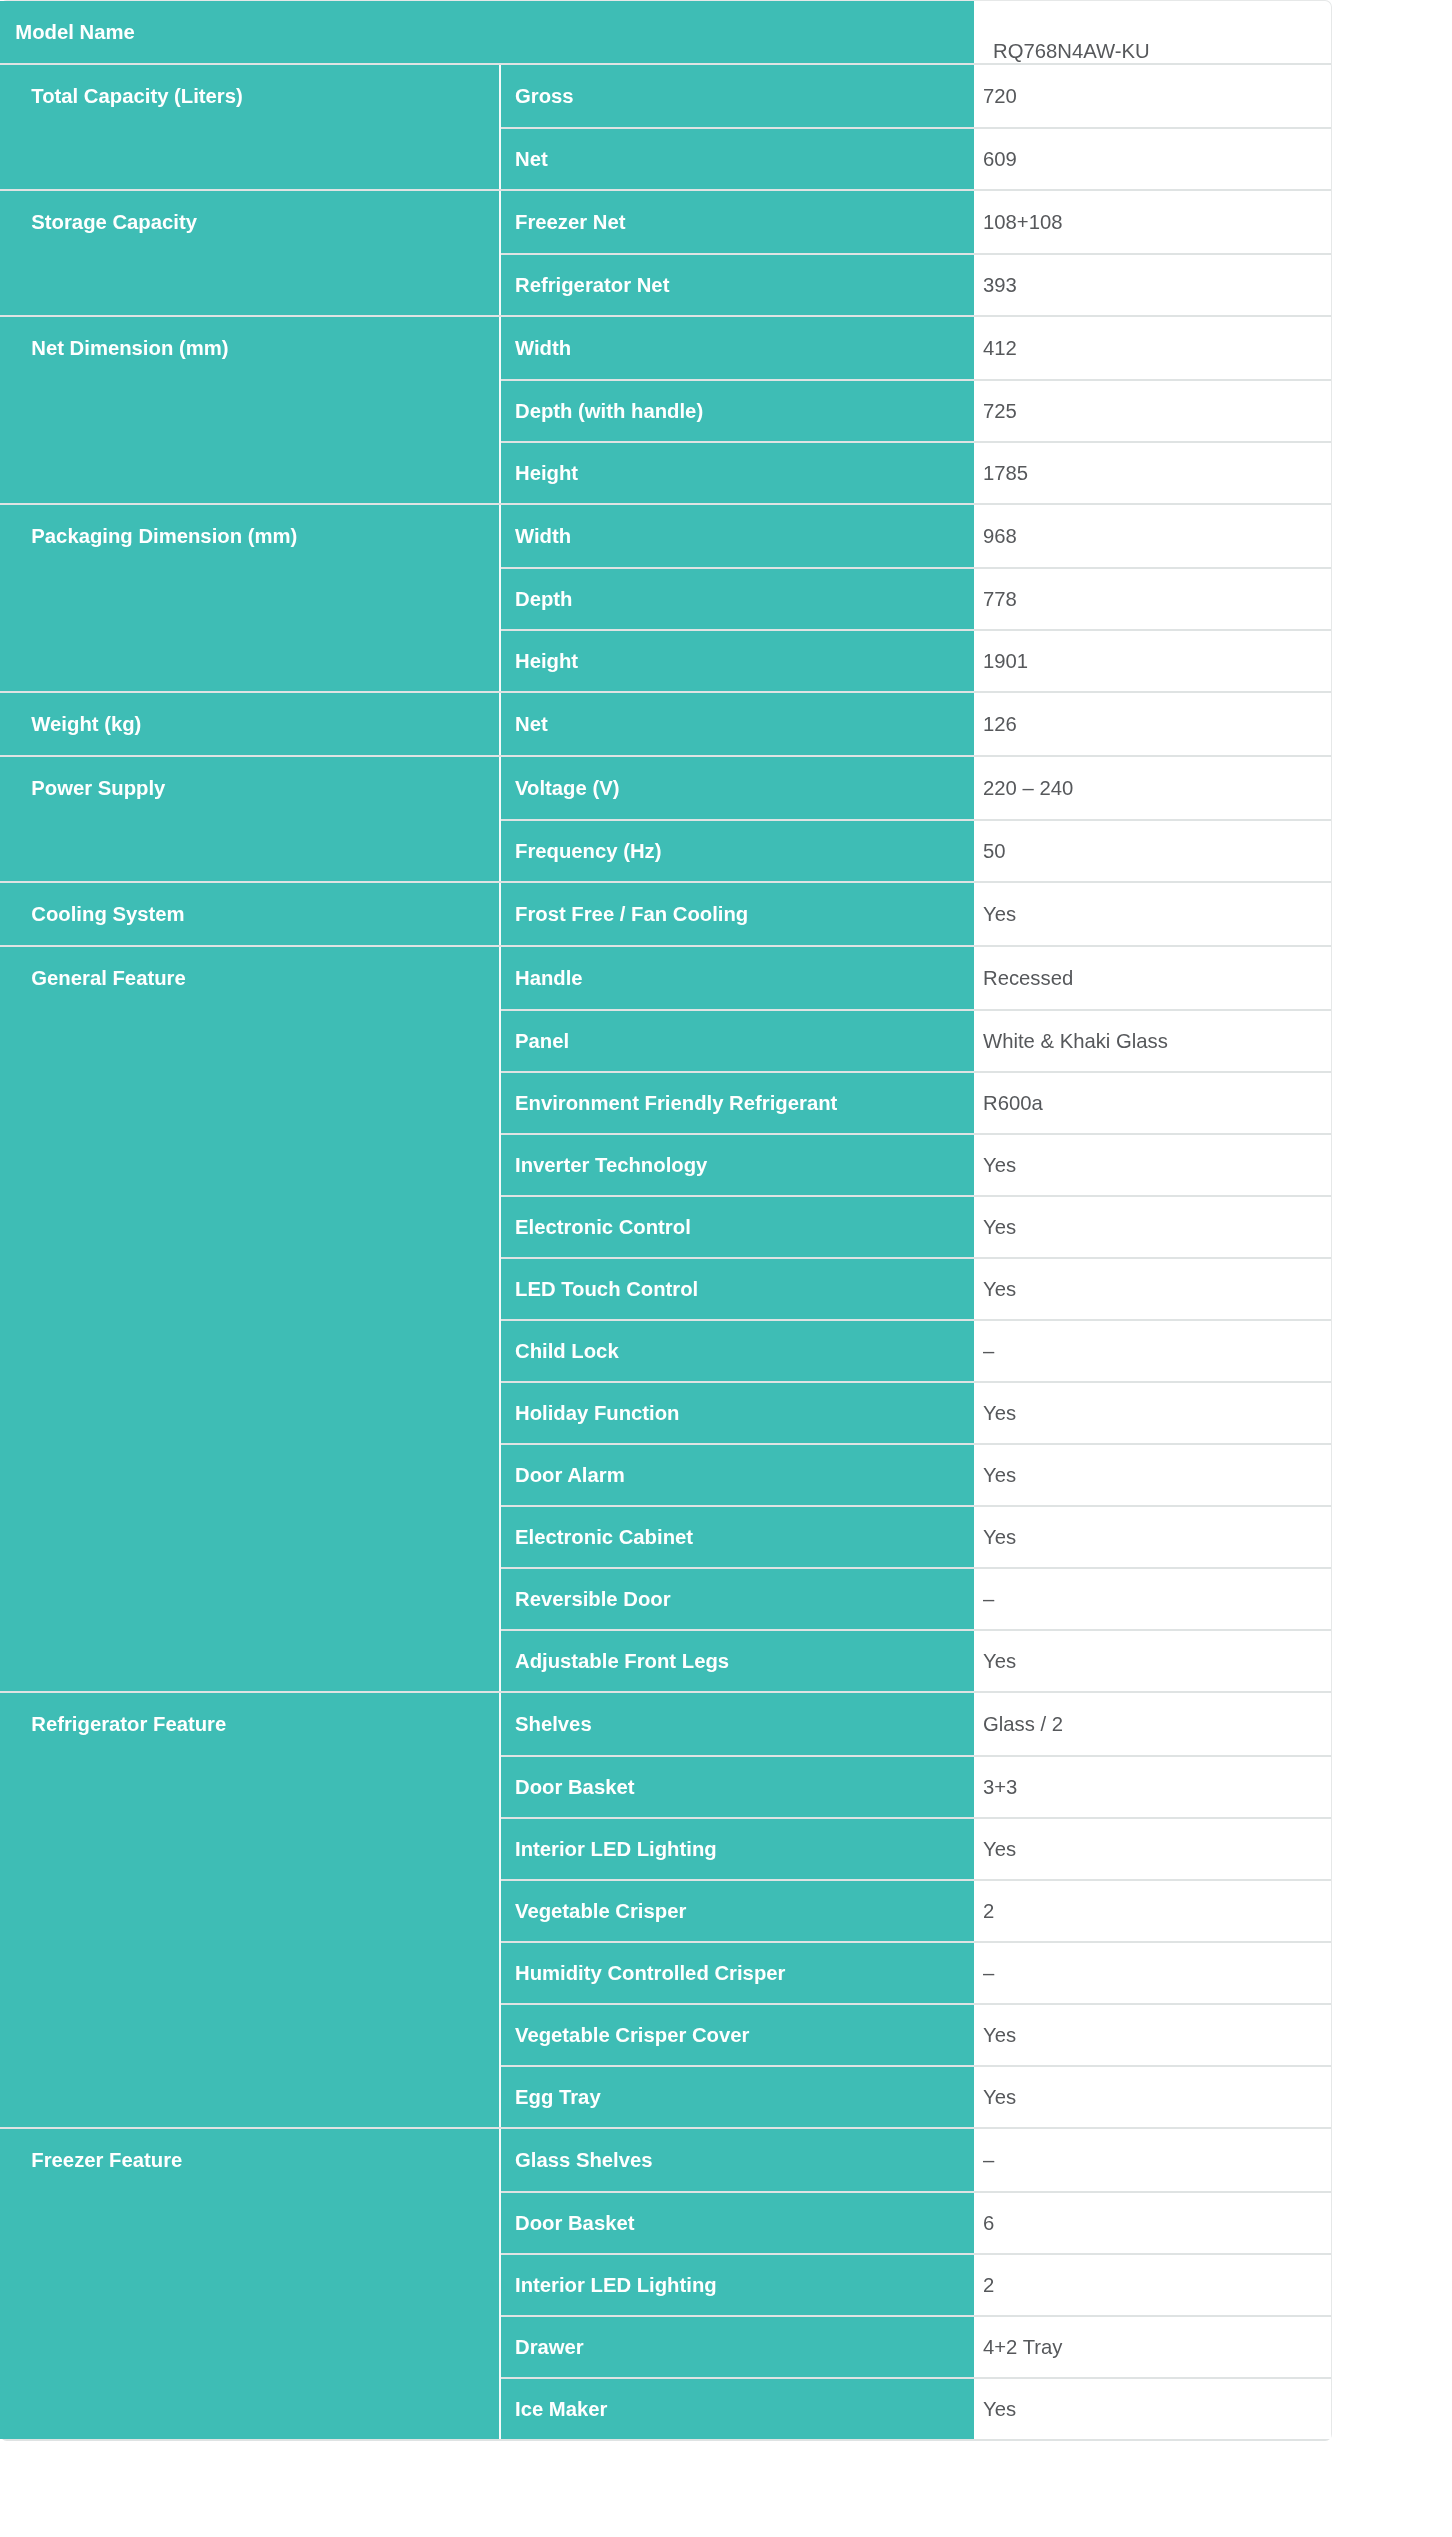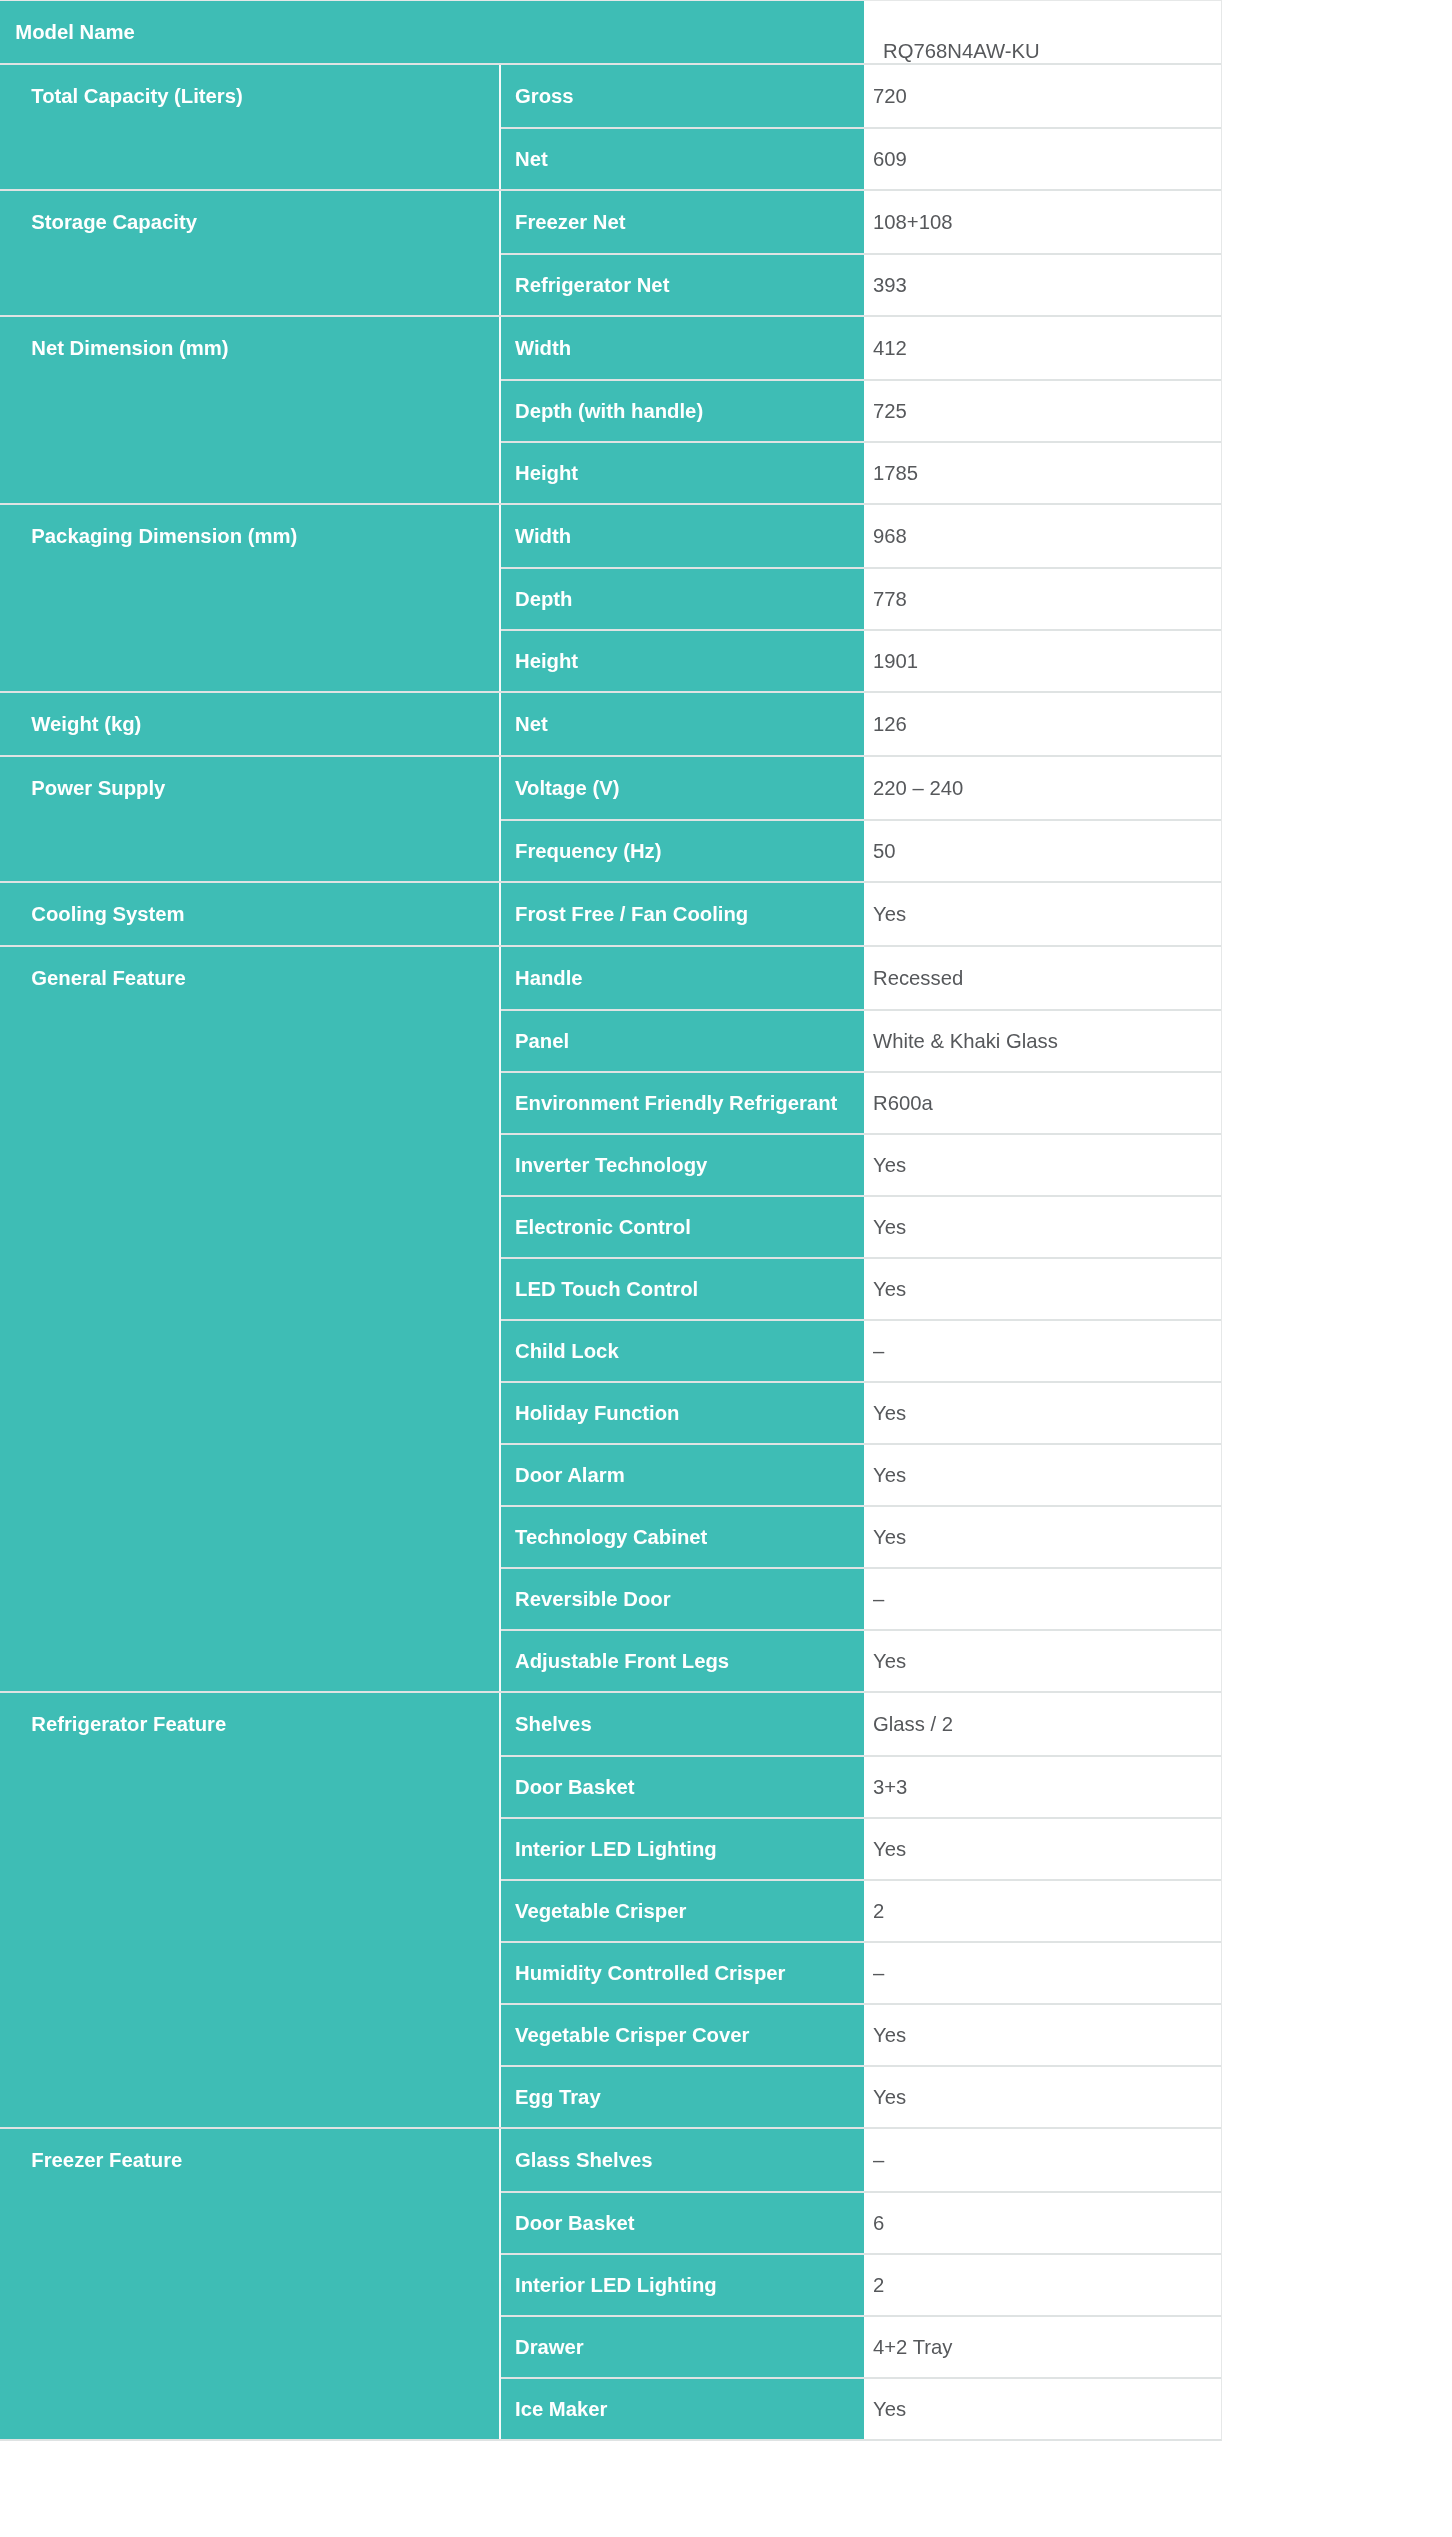--- a/index.html
+++ b/index.html
@@ -15,24 +15,25 @@
     --col1-w:501px;
     --col3-w:357px;
   }
   *{box-sizing:border-box;margin:0;padding:0;}
   body{
     background:#ffffff;
     font-family:"Liberation Sans", sans-serif;
     width:1453px;
   }
   .spec-table{
-    width:1222px;
+    width:1332px;
     border-top:1.5px solid var(--outer-border);
     border-right:1.5px solid var(--outer-border);
     border-bottom:var(--div-w) solid var(--divider);
+    border-radius:7px;
   }
   
   .model-row{
     display:flex;
     height:var(--row-h);
   }
   .model-label{
     flex:1;
     background:var(--teal);
     color:var(--label-text);
@@ -255,21 +256,21 @@
           </div>
           <div class="row">
             <div class="cell label">Holiday Function</div>
             <div class="cell val">Yes</div>
           </div>
           <div class="row">
             <div class="cell label">Door Alarm</div>
             <div class="cell val">Yes</div>
           </div>
           <div class="row">
-            <div class="cell label">Technology Cabinet</div>
+            <div class="cell label">Electronic Cabinet</div>
             <div class="cell val">Yes</div>
           </div>
           <div class="row">
             <div class="cell label">Reversible Door</div>
             <div class="cell val">–</div>
           </div>
           <div class="row">
             <div class="cell label">Adjustable Front Legs</div>
             <div class="cell val">Yes</div>
           </div>

